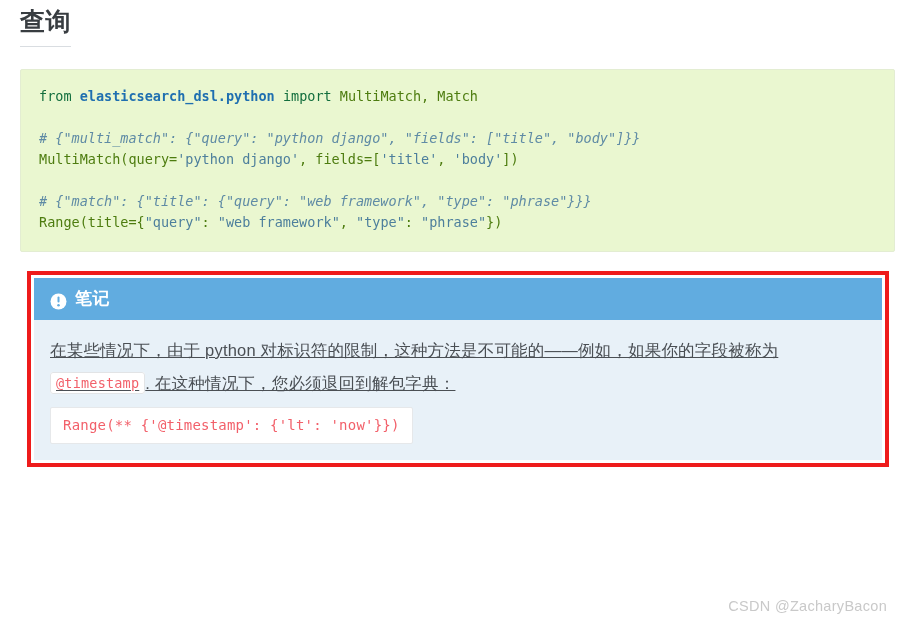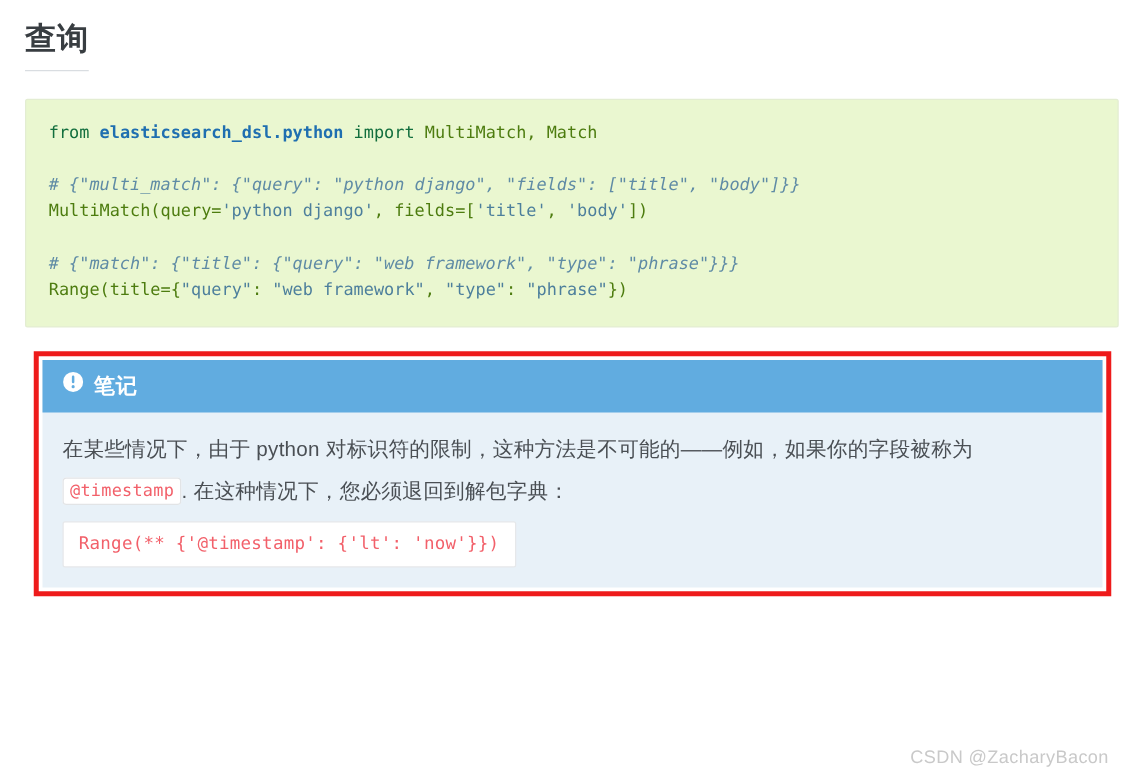--- a/index.html
+++ b/index.html
@@ -17,21 +17,21 @@
   }
 
   .page {
     padding: 0 18px;
     box-sizing: border-box;
   }
 
   
   .page-title {
     margin: 0;
-    padding: 16px 0 10px 0;
+    padding: 6px 0 10px 0;
     font-size: 25px;
     font-weight: bold;
     color: #383d41;
     letter-spacing: 0.5px;
     line-height: 1.2;
     display: inline-block;
     border-bottom: 1px solid #d9dde1;
   }
   .title-row { padding: 0 0 0 2px; }
 
@@ -79,31 +79,32 @@
     background: #e8f1f8;
     box-sizing: border-box;
   }
   .note-header {
     background: #61ace0;
     color: #ffffff;
     font-size: 17px;
     font-weight: bold;
     padding: 9px 16px 10px 16px;
     display: flex;
-    align-items: flex-start;
+    align-items: flex-end;
     gap: 8px;
     letter-spacing: 0.5px;
   }
   .note-icon { display: inline-flex; align-items: center; }
   .note-body {
     padding: 14px 16px 16px 16px;
     font-size: 16.5px;
     line-height: 33px;
     color: #4a4f54;
     letter-spacing: 0.2px;
+    text-decoration: underline;
   }
   .inline-code {
     font-family: "DejaVu Sans Mono", "Liberation Mono", monospace;
     font-size: 13.5px;
     color: #f2606a;
     background: #ffffff;
     border: 1px solid #e2e4e6;
     border-radius: 3px;
     padding: 2px 5px;
     white-space: nowrap;

